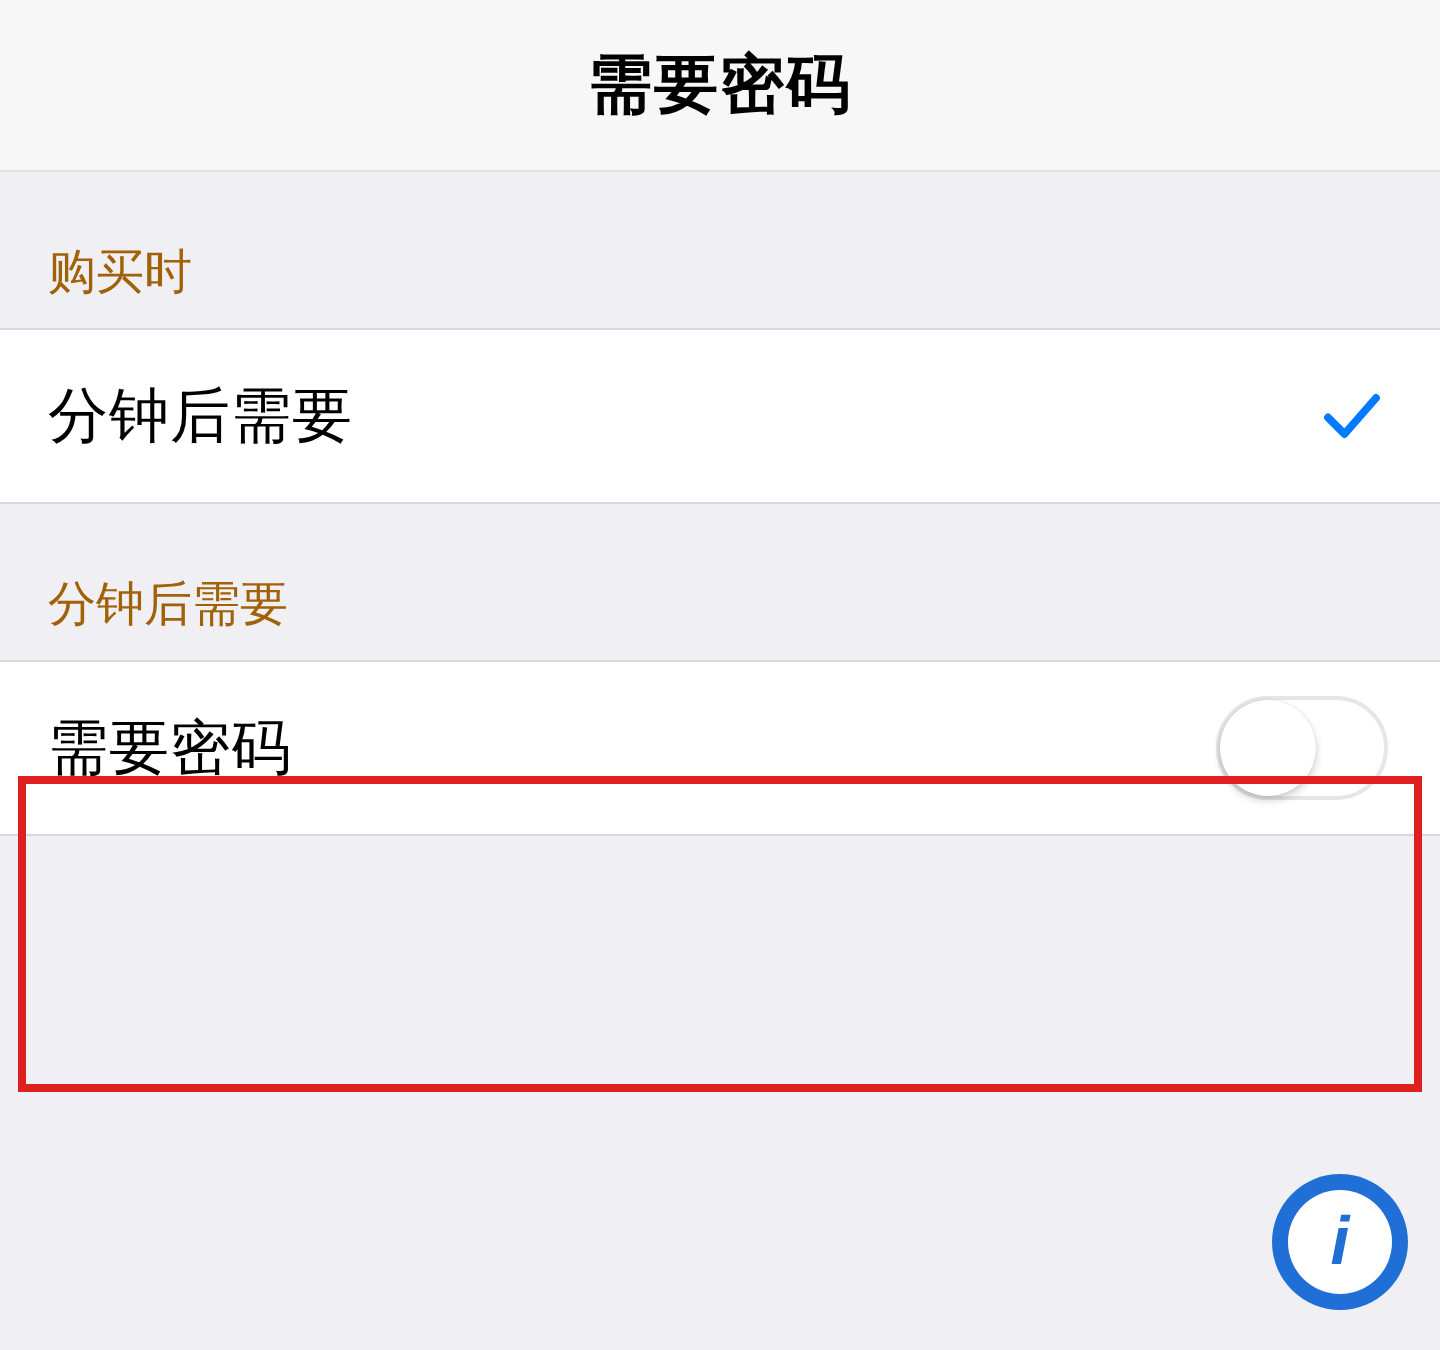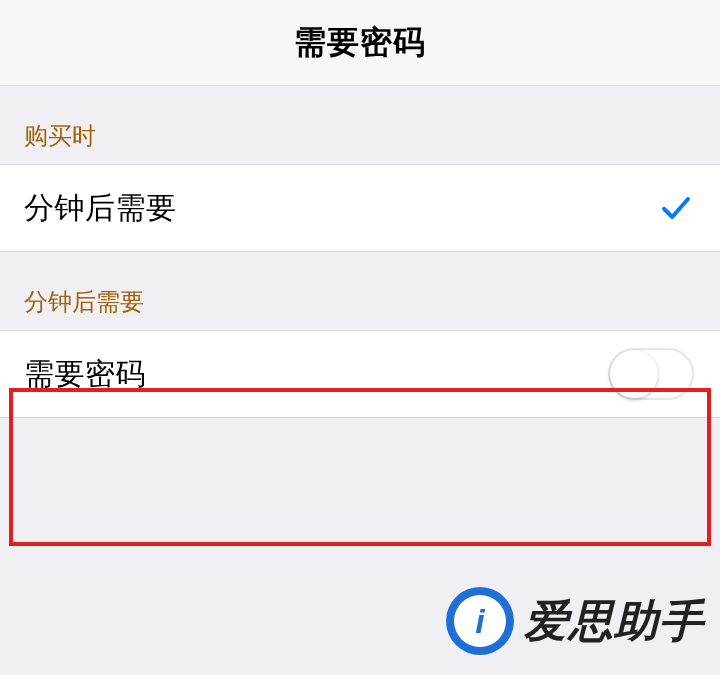--- a/index.html
+++ b/index.html
@@ -176,14 +176,13 @@
     </div>
   </div>
 </div>
 
 <div class="highlight-box"></div>
 
 <div class="watermark">
   <div class="logo-badge">
     <div class="logo-inner">i</div>
   </div>
-  <div class="logo-text">爱思助手</div>
 </div>
 
 </body></html>

